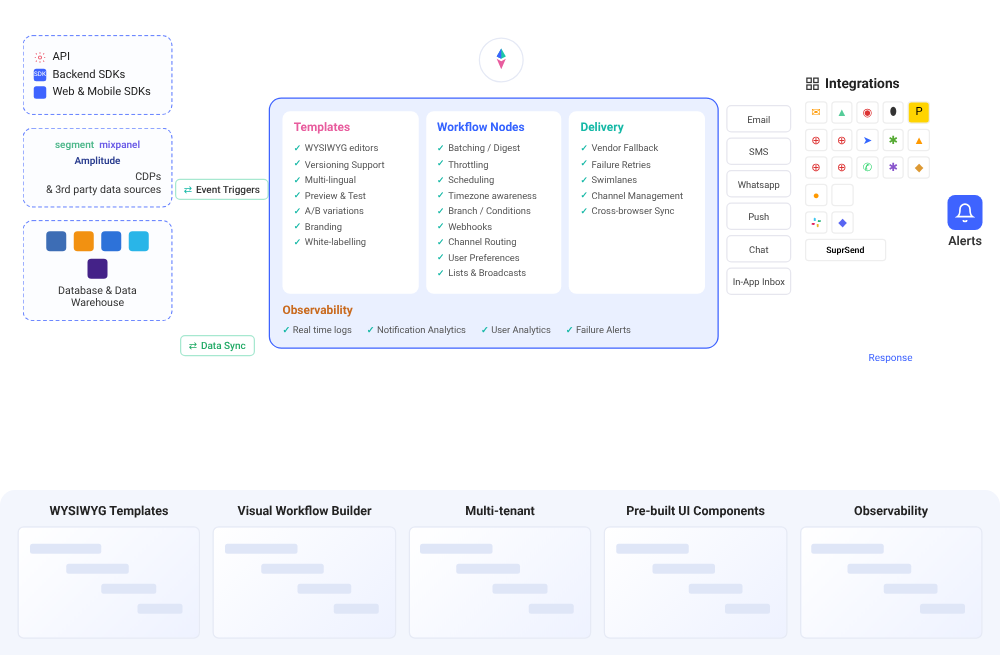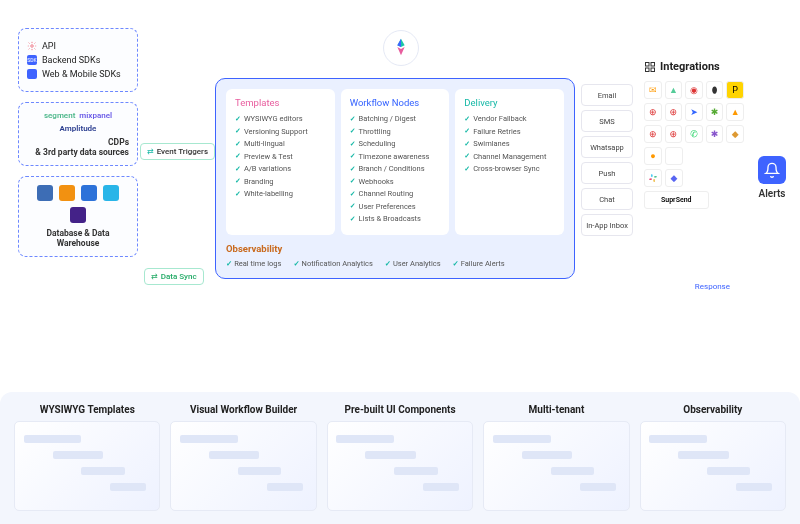--- a/index.html
+++ b/index.html
@@ -9,31 +9,31 @@
 
 .app-col{position:absolute;left:18px;top:28px;width:120px}
 .app-title{font-size:12px;font-weight:700;color:#222;display:flex;align-items:center;gap:5px;margin-bottom:8px}
 .app-title .db-icon{width:12px;height:12px}
 .dash-box{border:1px dashed #6d88ff;border-radius:8px;padding:8px 8px;margin-bottom:10px;background:#fcfdff}
 .sdk-row{display:flex;align-items:flex-start;gap:5px;font-size:9px;color:#222;margin:4px 0}
 .sdk-row .ic{width:10px;height:10px;flex:0 0 10px}
 .cdp-box{text-align:right}
 .cdp-logos{display:flex;flex-wrap:wrap;gap:4px;justify-content:center;margin-bottom:4px}
 .cdp-logos span{font-size:8px;font-weight:600}
-.cdp-label{font-size:8.5px;font-weight:700;color:#333}
+.cdp-label{font-size:8.5px;font-weight:400;color:#333}
 .db-box{text-align:center}
 .db-logos{display:flex;flex-wrap:wrap;gap:6px;justify-content:center;margin-bottom:5px}
 .db-logos .lg{width:16px;height:16px;border-radius:3px}
 
 
 .center{position:absolute;left:215px;top:78px;width:360px;background:#eaf0ff;border:1px solid #3e63ff;border-radius:10px;padding:10px}
 .logo-badge{position:absolute;left:383px;top:30px;width:36px;height:36px;border-radius:50%;background:#fff;border:1px solid #e5e9f5;display:flex;align-items:center;justify-content:center}
 .three-cols{display:flex;gap:6px}
 .card{background:#fff;border-radius:6px;padding:8px 9px;flex:1}
-.card h4{font-size:9.5px;font-weight:400;margin-bottom:6px}
+.card h4{font-size:9.5px;font-weight:700;margin-bottom:6px}
 .card.templates h4{color:#e85d9e}
 .card.workflow h4{color:#3563ff}
 .card.delivery h4{color:#15b8a6}
 .card ul{list-style:none}
 .card li{font-size:7.5px;color:#555;margin:3.5px 0;display:flex;align-items:center;gap:3px}
 .card li:before{content:"✓";color:#15b8a6;font-size:7px;font-weight:700}
 .obs{margin-top:8px}
 .obs h4{font-size:9.5px;font-weight:700;color:#c96a1e;margin-bottom:5px}
 .obs-row{display:flex;gap:12px}
 .obs-row span{font-size:7.5px;color:#555}
@@ -264,38 +264,38 @@
       <div class="feat">
         <h5>Visual Workflow Builder</h5>
         <div class="thumb">
           <div class="bar" style="left: 6%; top: 15%; width: 40%; height: 8px;"></div>
           <div class="bar" style="left: 26%; top: 33%; width: 35%; height: 8px;"></div>
           <div class="bar" style="left: 46%; top: 51%; width: 30%; height: 8px;"></div>
           <div class="bar" style="left: 66%; top: 69%; width: 25%; height: 8px;"></div>
         </div>
       </div>
       <div class="feat">
+        <h5>Multi-tenant</h5>
+        <div class="thumb">
+          <div class="bar" style="left: 6%; top: 15%; width: 40%; height: 8px;"></div>
+          <div class="bar" style="left: 26%; top: 33%; width: 35%; height: 8px;"></div>
+          <div class="bar" style="left: 46%; top: 51%; width: 30%; height: 8px;"></div>
+          <div class="bar" style="left: 66%; top: 69%; width: 25%; height: 8px;"></div>
+        </div>
+      </div>
+      <div class="feat">
         <h5>Pre-built UI Components</h5>
         <div class="thumb">
           <div class="bar" style="left: 6%; top: 15%; width: 40%; height: 8px;"></div>
           <div class="bar" style="left: 26%; top: 33%; width: 35%; height: 8px;"></div>
           <div class="bar" style="left: 46%; top: 51%; width: 30%; height: 8px;"></div>
           <div class="bar" style="left: 66%; top: 69%; width: 25%; height: 8px;"></div>
         </div>
       </div>
       <div class="feat">
-        <h5>Multi-tenant</h5>
-        <div class="thumb">
-          <div class="bar" style="left: 6%; top: 15%; width: 40%; height: 8px;"></div>
-          <div class="bar" style="left: 26%; top: 33%; width: 35%; height: 8px;"></div>
-          <div class="bar" style="left: 46%; top: 51%; width: 30%; height: 8px;"></div>
-          <div class="bar" style="left: 66%; top: 69%; width: 25%; height: 8px;"></div>
-        </div>
-      </div>
-      <div class="feat">
         <h5>Observability</h5>
         <div class="thumb">
           <div class="bar" style="left: 6%; top: 15%; width: 40%; height: 8px;"></div>
           <div class="bar" style="left: 26%; top: 33%; width: 35%; height: 8px;"></div>
           <div class="bar" style="left: 46%; top: 51%; width: 30%; height: 8px;"></div>
           <div class="bar" style="left: 66%; top: 69%; width: 25%; height: 8px;"></div>
         </div>
       </div>
     </div>
 

